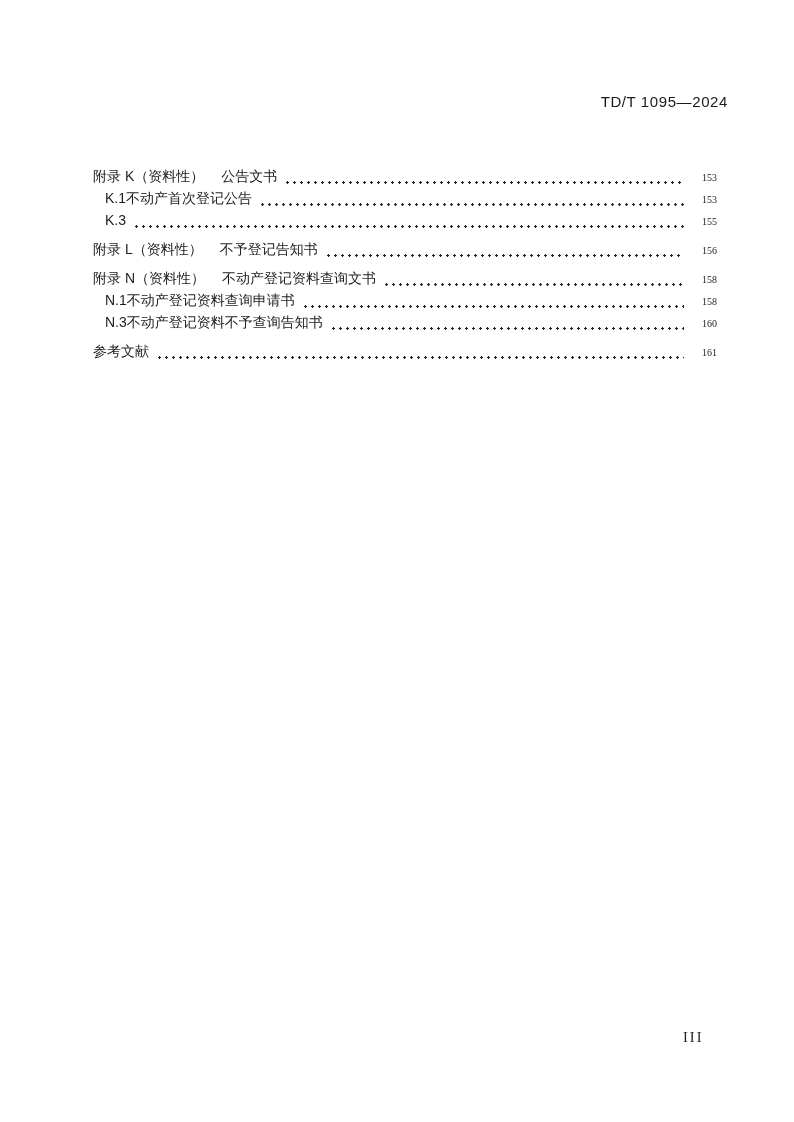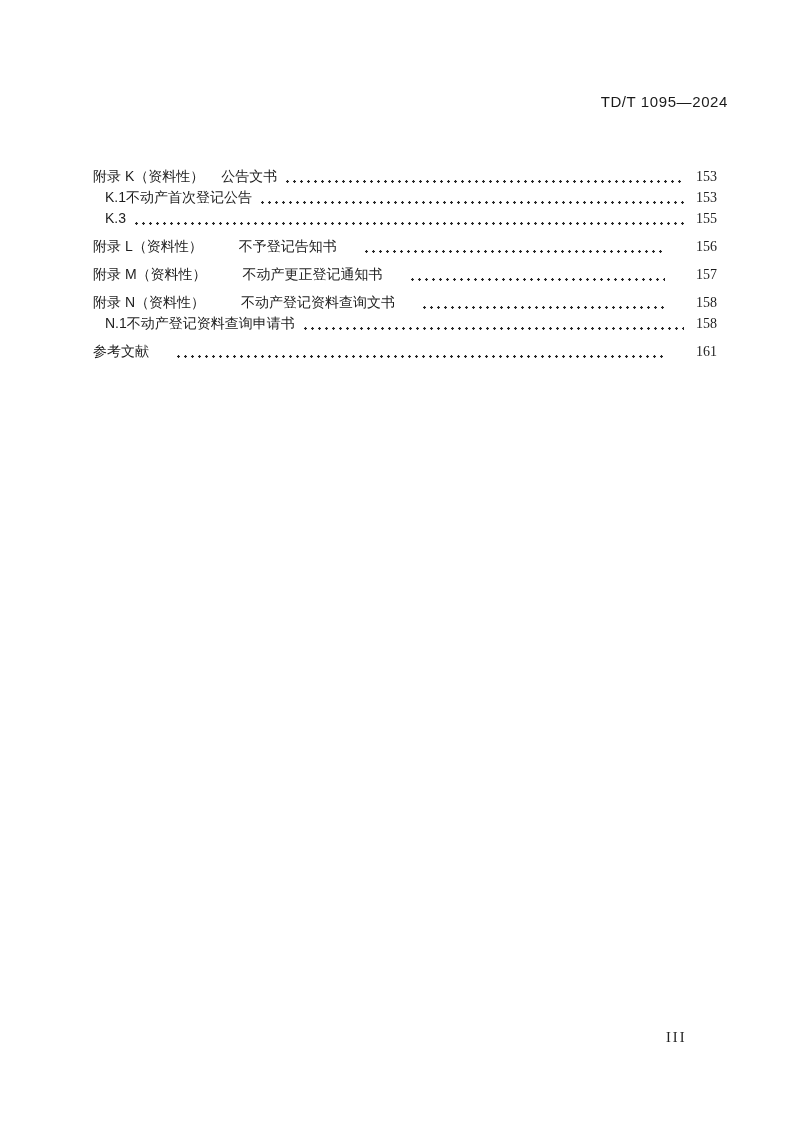--- a/index.html
+++ b/index.html
@@ -35,21 +35,21 @@
     top: 166px;
     width: 624px;
   }
   .toc-row {
     display: flex;
     align-items: baseline;
     line-height: 20px;
     font-size: 14px;
     white-space: nowrap;
   }
-  .toc-row.group-gap { margin-top: 7px; gap: 19px; }
+  .toc-row.group-gap { margin-top: 7px; }
   .toc-row.level-1 { padding-left: 12px; }
 
   .toc-label { flex: 0 0 auto; color: #1d1d1d; }
   .toc-title { flex: 0 0 auto; color: #1d1d1d; }
   .level-0 .toc-title { margin-left: 17px; text-align: right; }
   .level-1 .toc-title { }
 
   
   .toc-leader {
     flex: 1 1 auto;
@@ -60,28 +60,28 @@
     background-repeat: repeat-x;
     background-position: left bottom 2px;
     min-width: 20px;
   }
 
   .toc-page {
     flex: 0 0 auto;
     min-width: 24px;
     text-align: right;
     font-family: "Liberation Serif", serif;
-    font-size: 14px;
+    font-size: 10px;
     color: #1d1d1d;
   }
 
   
   .page-number {
     position: absolute;
-    left: 666px;
+    left: 683px;
     top: 1029px;
     font-family: "Liberation Serif", serif;
     font-size: 14.5px;
     letter-spacing: 2px;
     color: #222222;
   }
 </style>
 </head>
 <body>
 
@@ -105,36 +105,36 @@
     <span class="toc-leader"></span>
     <span class="toc-page">155</span>
   </div>
     <div class="toc-row level-0 group-gap">
     <span class="toc-label">附录 L（资料性）</span>
     <span class="toc-title">不予登记告知书</span>
     <span class="toc-leader"></span>
     <span class="toc-page">156</span>
   </div>
     <div class="toc-row level-0 group-gap">
-    <span class="toc-label">附录 M（资料性）</span>
-    <span class="toc-title">不动产更正登记通知书</span>
-    <span class="toc-leader"></span>
-    <span class="toc-page">157</span>
-  </div>
-    <div class="toc-row level-0 group-gap">
     <span class="toc-label">附录 N（资料性）</span>
     <span class="toc-title">不动产登记资料查询文书</span>
     <span class="toc-leader"></span>
     <span class="toc-page">158</span>
   </div>
     <div class="toc-row level-1">
     <span class="toc-label">N.1</span>
     <span class="toc-title">不动产登记资料查询申请书</span>
     <span class="toc-leader"></span>
     <span class="toc-page">158</span>
+  </div>
+    <div class="toc-row level-1">
+    <span class="toc-label">N.3</span>
+    <span class="toc-title">不动产登记资料不予查询告知书</span>
+    <span class="toc-leader"></span>
+    <span class="toc-page">160</span>
   </div>
     <div class="toc-row level-0 group-gap">
     <span class="toc-label">参考文献</span>
 
     <span class="toc-leader"></span>
     <span class="toc-page">161</span>
   </div>
   </div>
 
 <div class="page-number">III</div>

